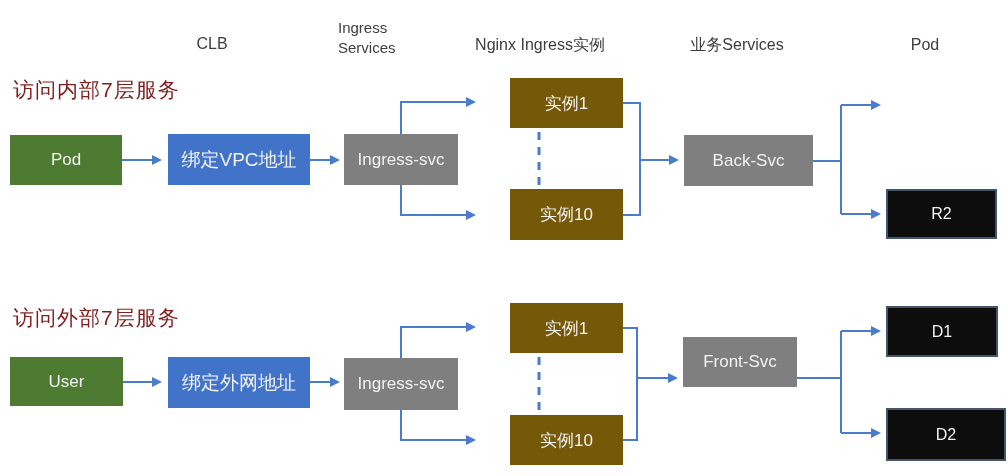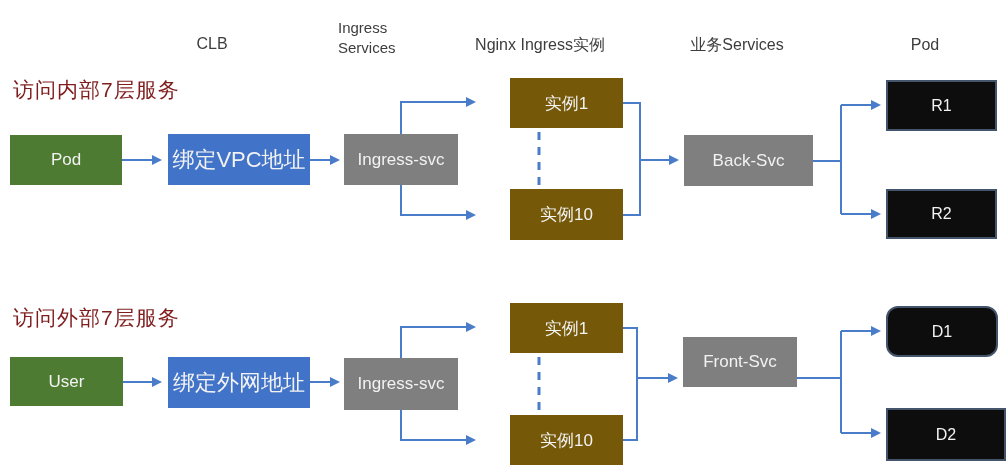--- a/index.html
+++ b/index.html
@@ -26,21 +26,21 @@
     letter-spacing:1px;
   }
   .node{
     position:absolute;
     display:flex;align-items:center;justify-content:center;
     color:var(--text-light,#f2f2f2);
     font-size:17px;
     box-sizing:border-box;
   }
   .node.green{background:var(--green,#4e7b32);}
-  .node.blue{background:var(--blue,#4173c8);font-size:22px;}
+  .node.blue{background:var(--blue,#4173c8);font-size:19px;}
   .node.gray{background:var(--gray,#7f7f7f);}
   .node.olive{background:var(--olive,#755908);font-weight:normal;margin-left:28px;}
   .node.black{
     background:var(--black,#0d0d0d);
     border:2px solid var(--black-border,#44546a);
     font-size:16px;
   }
   
   .h-clb{left:172px;top:33px;width:80px;}
   .h-ing{left:338px;top:18px;width:100px;font-size:15px;}
@@ -59,21 +59,21 @@
   .n-back  {left:684px;top:135px;width:129px;height:51px;}
   .n-r1    {left:886px;top:80px; width:111px;height:51px;}
   .n-r2    {left:886px;top:189px;width:111px;height:50px;}
   
   .n-user  {left:10px; top:357px;width:113px;height:49px;}
   .n-wan   {left:168px;top:357px;width:142px;height:51px;}
   .n-isvc2 {left:344px;top:358px;width:114px;height:52px;}
   .n-i1b   {left:482px;top:303px;width:113px;height:50px;}
   .n-i10b  {left:482px;top:415px;width:113px;height:50px;}
   .n-front {left:683px;top:337px;width:114px;height:50px;}
-  .n-d1    {left:886px;top:306px;width:112px;height:51px;border-radius:12px;}
+  .n-d1    {left:886px;top:306px;width:112px;height:51px;}
   .n-d2    {left:886px;top:408px;width:120px;height:53px;}
 </style>
 </head>
 <body>
 
 <div id="stage">
 
   <svg id="wires" viewBox="0 0 1008 476" xmlns="http://www.w3.org/2000/svg">
     <defs>
       <marker id="arr" markerUnits="userSpaceOnUse" markerWidth="10" markerHeight="10" refX="8" refY="5" orient="auto">
@@ -115,21 +115,20 @@
 
   <div class="row-title t-int">访问内部7层服务</div>
   <div class="row-title t-ext">访问外部7层服务</div>
 
   <div class="node green n-pod">Pod</div>
   <div class="node blue n-vpc">绑定VPC地址</div>
   <div class="node gray n-isvc1">Ingress-svc</div>
   <div class="node olive n-i1a">实例1</div>
   <div class="node olive n-i10a">实例10</div>
   <div class="node gray n-back">Back-Svc</div>
-  <div class="node black n-r1">R1</div>
   <div class="node black n-r2">R2</div>
 
   <div class="node green n-user">User</div>
   <div class="node blue n-wan">绑定外网地址</div>
   <div class="node gray n-isvc2">Ingress-svc</div>
   <div class="node olive n-i1b">实例1</div>
   <div class="node olive n-i10b">实例10</div>
   <div class="node gray n-front">Front-Svc</div>
   <div class="node black n-d1">D1</div>
   <div class="node black n-d2">D2</div>

